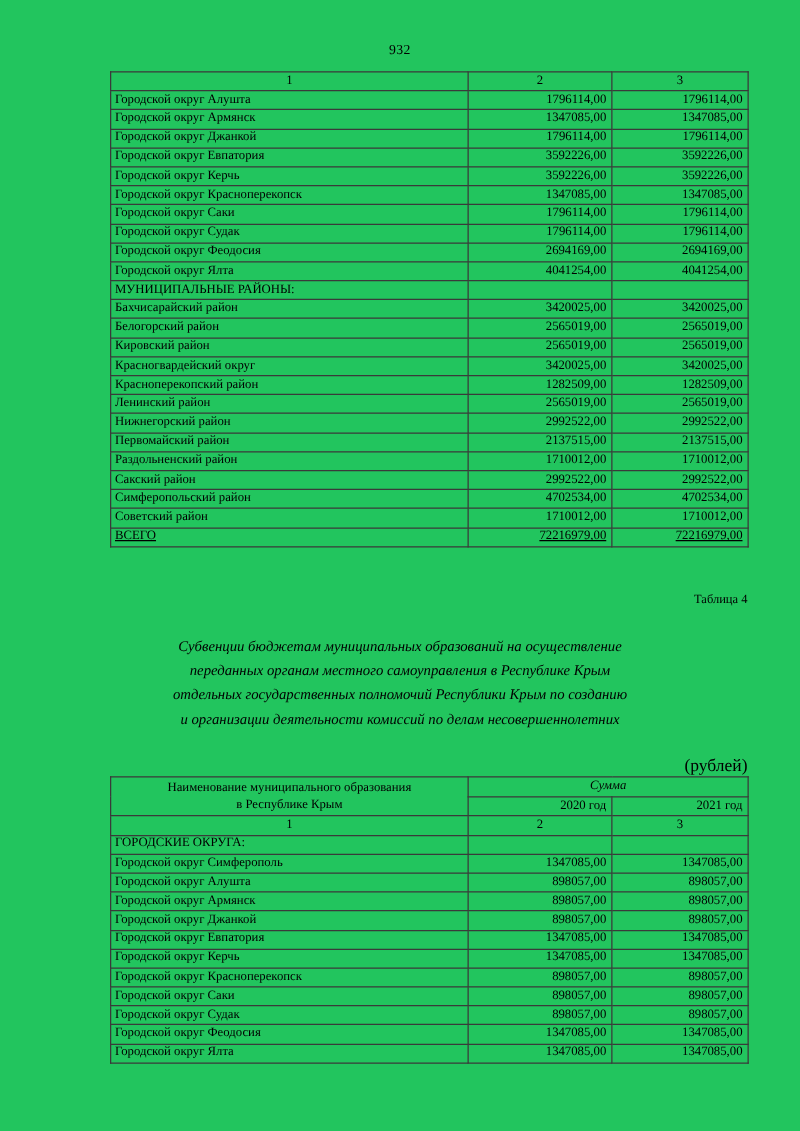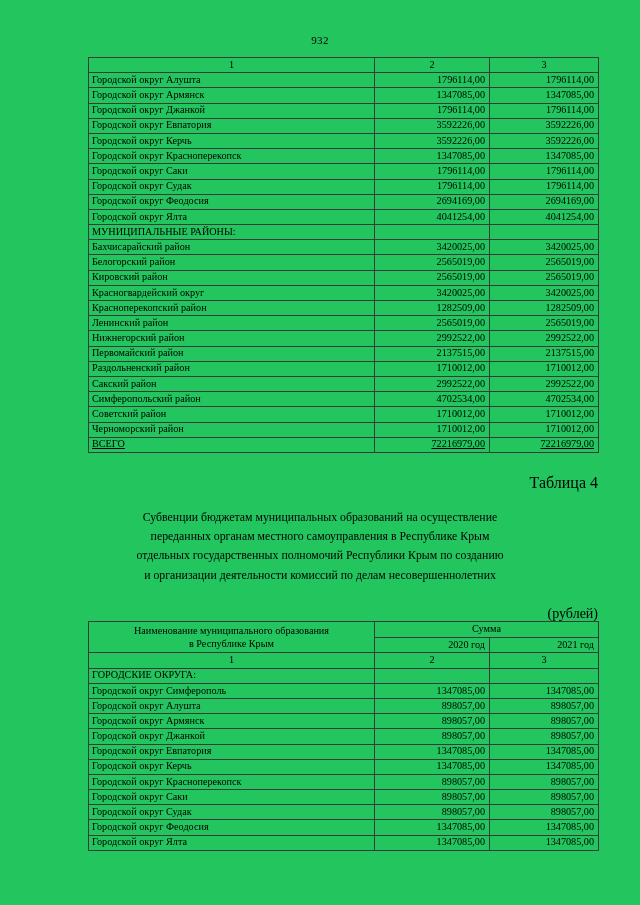--- a/index.html
+++ b/index.html
@@ -58,33 +58,34 @@
     position: absolute;
     left: 88px;
     top: 57px;
   }
   #table1 { width: 510px; }
 
   
   .table-label {
     position: absolute;
     right: 42px;
-    font-size: 16px;
+    font-size: 10px;
   }
   #table4-label { top: 474px; }
 
   
   #title-block {
     position: absolute;
     left: 70px;
     top: 508px;
     width: 500px;
     text-align: center;
     font-size: 11.8px;
     line-height: 1.63;
+    font-style: italic;
   }
   #title-block div { white-space: nowrap; }
 
   
   #rubles-label {
     position: absolute;
     right: 42px;
     top: 606px;
     font-size: 14px;
   }
@@ -98,20 +99,21 @@
   #table2 { width: 510px; }
   #table2 .hdr-main {
     text-align: center;
     white-space: normal;
     line-height: 1.28;
     padding: 2px 4px !important;
   }
   #table2 .hdr-sum {
     text-align: center;
     padding: 2px 4px !important;
+    font-style: italic;
   }
   #table2 .hdr-year {
     text-align: right;
     padding: 2px 4px !important;
   }
 </style>
 </head>
 <body>
 
 <div class="page">
@@ -238,25 +240,20 @@
             <td class="c-num">2992522,00</td>
             <td class="c-num">2992522,00</td>
           </tr>
           <tr class="rowh">
             <td class="c-name">Симферопольский район</td>
             <td class="c-num">4702534,00</td>
             <td class="c-num">4702534,00</td>
           </tr>
           <tr class="rowh">
             <td class="c-name">Советский район</td>
-            <td class="c-num">1710012,00</td>
-            <td class="c-num">1710012,00</td>
-          </tr>
-          <tr class="rowh">
-            <td class="c-name">Черноморский район</td>
             <td class="c-num">1710012,00</td>
             <td class="c-num">1710012,00</td>
           </tr>
           <tr class="rowh">
             <td class="c-name bold">ВСЕГО</td>
             <td class="c-num bold">72216979,00</td>
             <td class="c-num bold">72216979,00</td>
           </tr>
         </tbody>
     </table>

